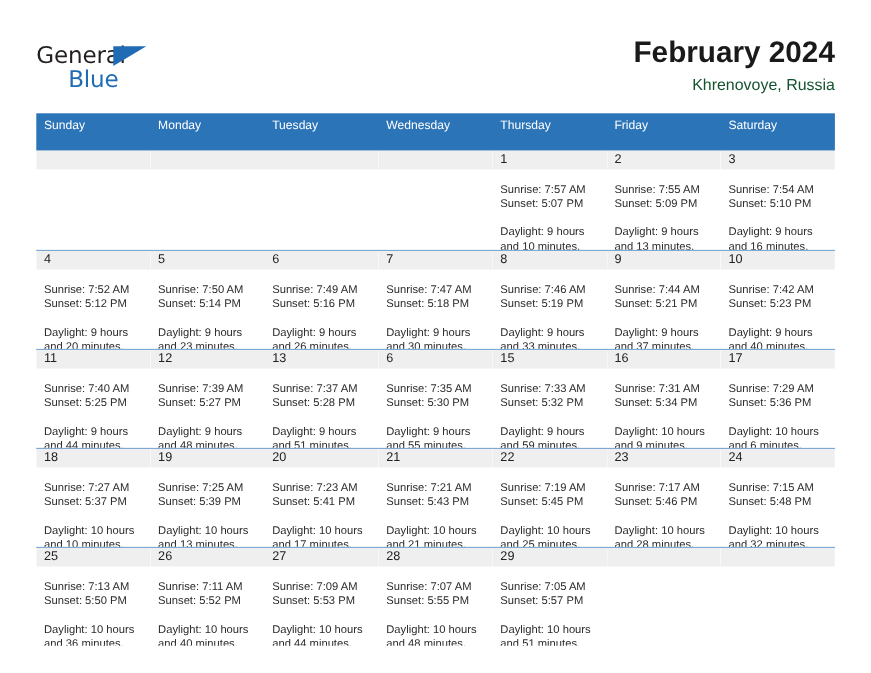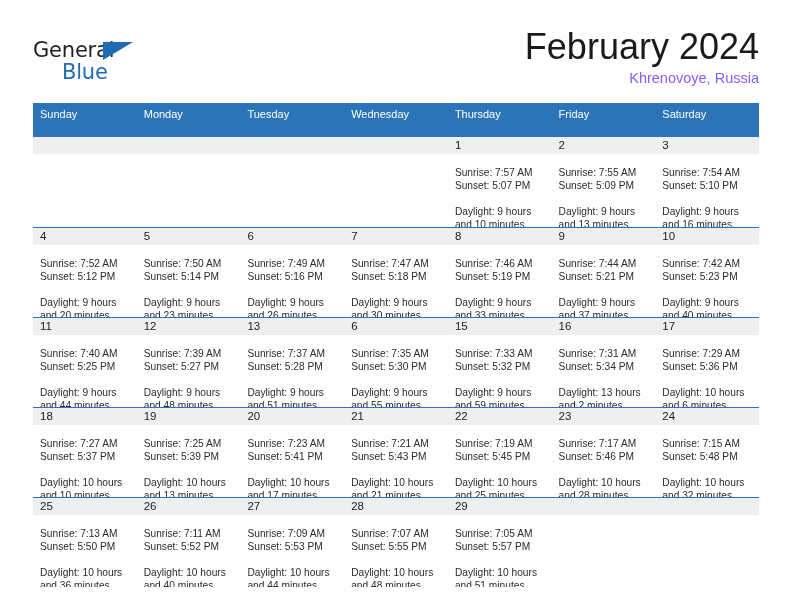--- a/index.html
+++ b/index.html
@@ -68,30 +68,30 @@
     font-weight: 400;
     line-height: 24px;
   }
   .title-block {
     position: absolute;
     right: 0;
     top: 0;
     text-align: right;
   }
   .cal-title {
-    font-size: 36px;
-    font-weight: 400;
+    font-size: 27px;
+    font-weight: 700;
     color: #1a1a1a;
     line-height: 34px;
     white-space: nowrap;
   }
   .cal-subtitle {
     font-size: 14.5px;
     font-weight: 400;
-    color: #8b5cf6;
+    color: #14532d;
     line-height: 22px;
     margin-top: 3px;
     white-space: nowrap;
   }
 
   
   .calendar {
     position: absolute;
     left: 33px;
     top: 103px;
@@ -321,21 +321,21 @@
               <div>Sunrise: 7:33 AM</div>
               <div>Sunset: 5:32 PM</div>
               <div class="wrap">Daylight: 9 hours and 59 minutes.</div>
             </div>
           </div>
           <div class="cell">
             <div class="daynum-band">16</div>
             <div class="info">
               <div>Sunrise: 7:31 AM</div>
               <div>Sunset: 5:34 PM</div>
-              <div class="wrap">Daylight: 13 hours and 2 minutes.</div>
+              <div class="wrap">Daylight: 10 hours and 9 minutes.</div>
             </div>
           </div>
           <div class="cell">
             <div class="daynum-band">17</div>
             <div class="info">
               <div>Sunrise: 7:29 AM</div>
               <div>Sunset: 5:36 PM</div>
               <div class="wrap">Daylight: 10 hours and 6 minutes.</div>
             </div>
           </div>

